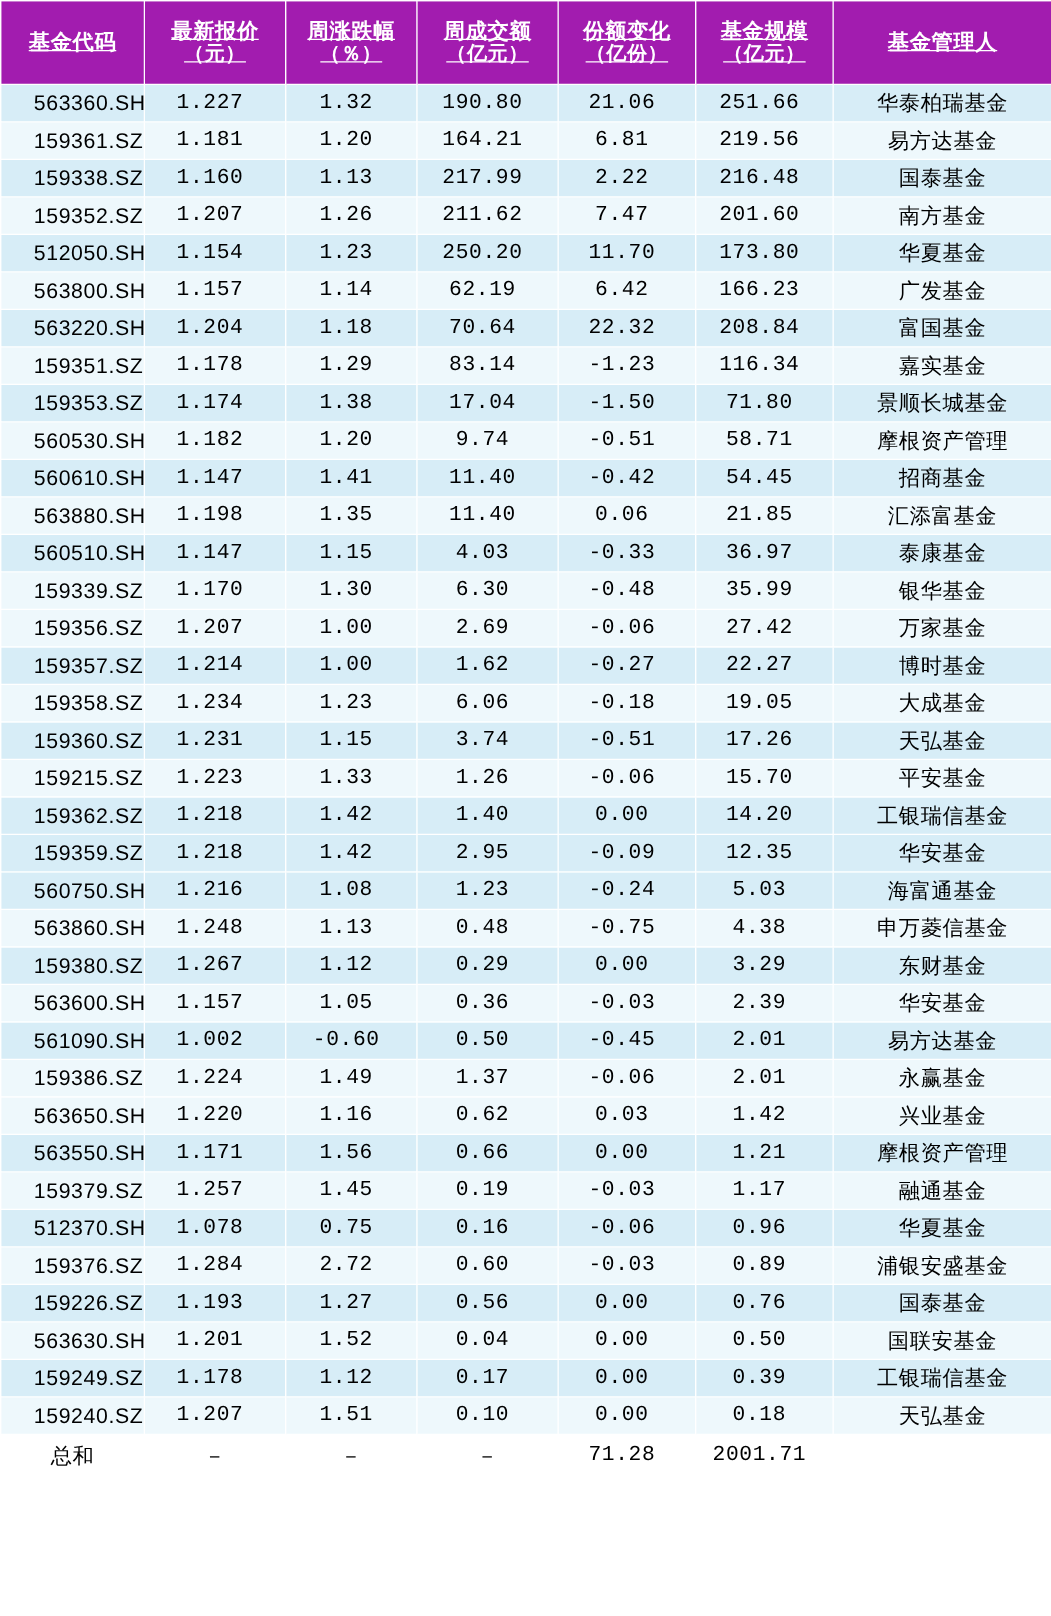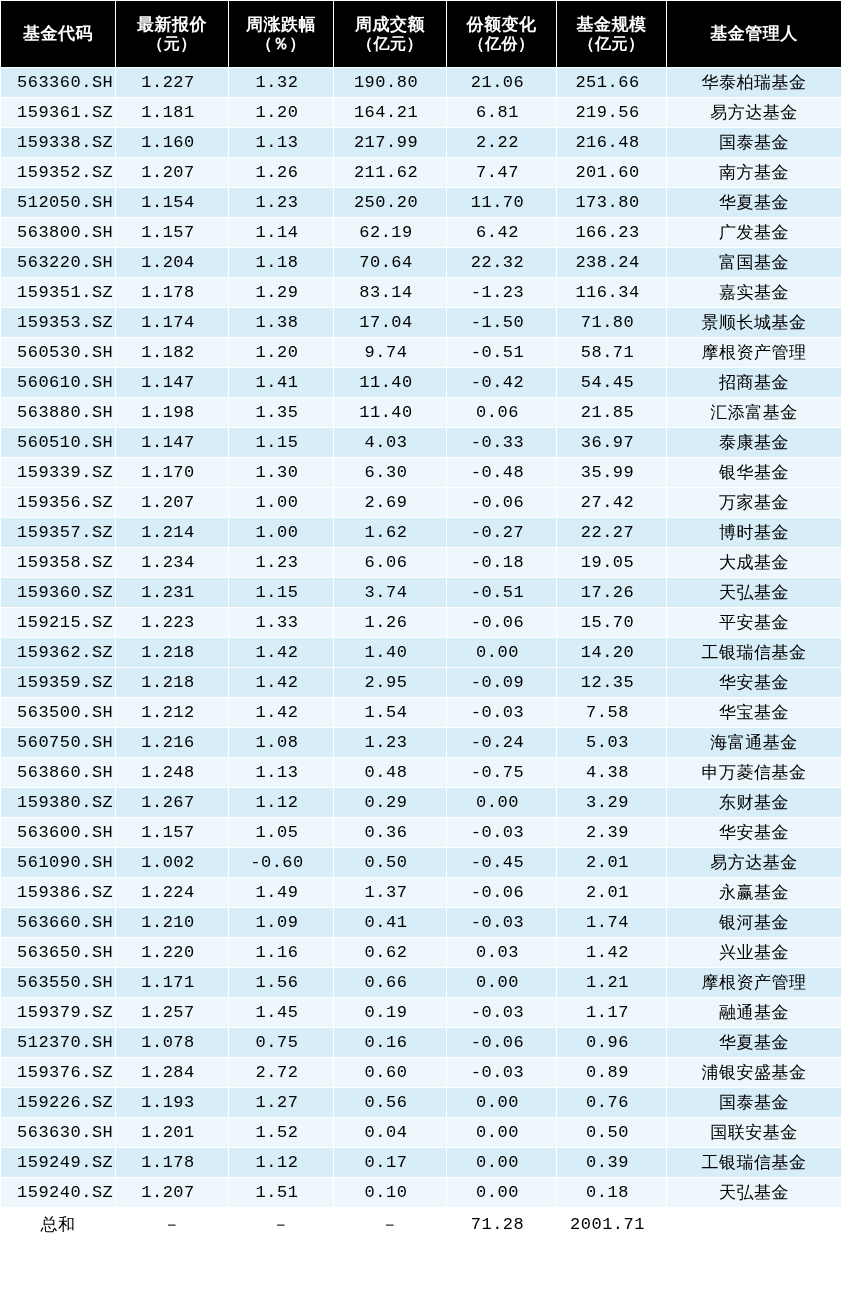--- a/index.html
+++ b/index.html
@@ -17,47 +17,48 @@
     table-layout: fixed;
   }
   #fund-table th, #fund-table td {
     border: 1px solid #ffffff;
     text-align: center;
     vertical-align: middle;
     font-size: 17px;
     letter-spacing: 0.5px;
   }
   thead th {
-    background: #000000;
+    background: #a21caf;
     color: #ffffff;
     font-weight: bold;
     height: 62px;
     line-height: 1.15;
     font-size: 17px;
     padding: 2px 0;
+    text-decoration: underline;
   }
   thead th .sub {
     display: block;
     font-size: 16px;
   }
   tbody td {
     height: 29px;
     padding: 0 8px;
     color: #000000;
   }
   tbody tr.odd td {
     background: #d7edf7;
   }
   tbody tr.even td {
     background: #eef8fc;
   }
   td.code {
     text-align: left;
-    padding-left: 16px;
-    font-family: Liberation Mono, monospace;
+    padding-left: 26px;
+    font-family: Liberation Sans, sans-serif;
     font-size: 17px;
   }
   td.num {
     text-align: right;
     padding-right: 16px;
     font-family: "Liberation Mono", "DejaVu Sans Mono", monospace;
     font-size: 17px;
   }
   td.mgr {
     text-align: center;
@@ -183,21 +184,21 @@
         <td class="num">6.42</td>
         <td class="num">166.23</td>
         <td class="mgr">广发基金</td>
       </tr>
       <tr class="odd">
         <td class="code">563220.SH</td>
         <td class="num">1.204</td>
         <td class="num">1.18</td>
         <td class="num">70.64</td>
         <td class="num">22.32</td>
-        <td class="num">238.24</td>
+        <td class="num">208.84</td>
         <td class="mgr">富国基金</td>
       </tr>
       <tr class="even">
         <td class="code">159351.SZ</td>
         <td class="num">1.178</td>
         <td class="num">1.29</td>
         <td class="num">83.14</td>
         <td class="num">-1.23</td>
         <td class="num">116.34</td>
         <td class="mgr">嘉实基金</td>
@@ -312,29 +313,20 @@
       </tr>
       <tr class="odd">
         <td class="code">159359.SZ</td>
         <td class="num">1.218</td>
         <td class="num">1.42</td>
         <td class="num">2.95</td>
         <td class="num">-0.09</td>
         <td class="num">12.35</td>
         <td class="mgr">华安基金</td>
       </tr>
-      <tr class="even">
-        <td class="code">563500.SH</td>
-        <td class="num">1.212</td>
-        <td class="num">1.42</td>
-        <td class="num">1.54</td>
-        <td class="num">-0.03</td>
-        <td class="num">7.58</td>
-        <td class="mgr">华宝基金</td>
-      </tr>
       <tr class="odd">
         <td class="code">560750.SH</td>
         <td class="num">1.216</td>
         <td class="num">1.08</td>
         <td class="num">1.23</td>
         <td class="num">-0.24</td>
         <td class="num">5.03</td>
         <td class="mgr">海富通基金</td>
       </tr>
       <tr class="even">
@@ -374,29 +366,20 @@
         <td class="mgr">易方达基金</td>
       </tr>
       <tr class="even">
         <td class="code">159386.SZ</td>
         <td class="num">1.224</td>
         <td class="num">1.49</td>
         <td class="num">1.37</td>
         <td class="num">-0.06</td>
         <td class="num">2.01</td>
         <td class="mgr">永赢基金</td>
-      </tr>
-      <tr class="odd">
-        <td class="code">563660.SH</td>
-        <td class="num">1.210</td>
-        <td class="num">1.09</td>
-        <td class="num">0.41</td>
-        <td class="num">-0.03</td>
-        <td class="num">1.74</td>
-        <td class="mgr">银河基金</td>
       </tr>
       <tr class="even">
         <td class="code">563650.SH</td>
         <td class="num">1.220</td>
         <td class="num">1.16</td>
         <td class="num">0.62</td>
         <td class="num">0.03</td>
         <td class="num">1.42</td>
         <td class="mgr">兴业基金</td>
       </tr>

